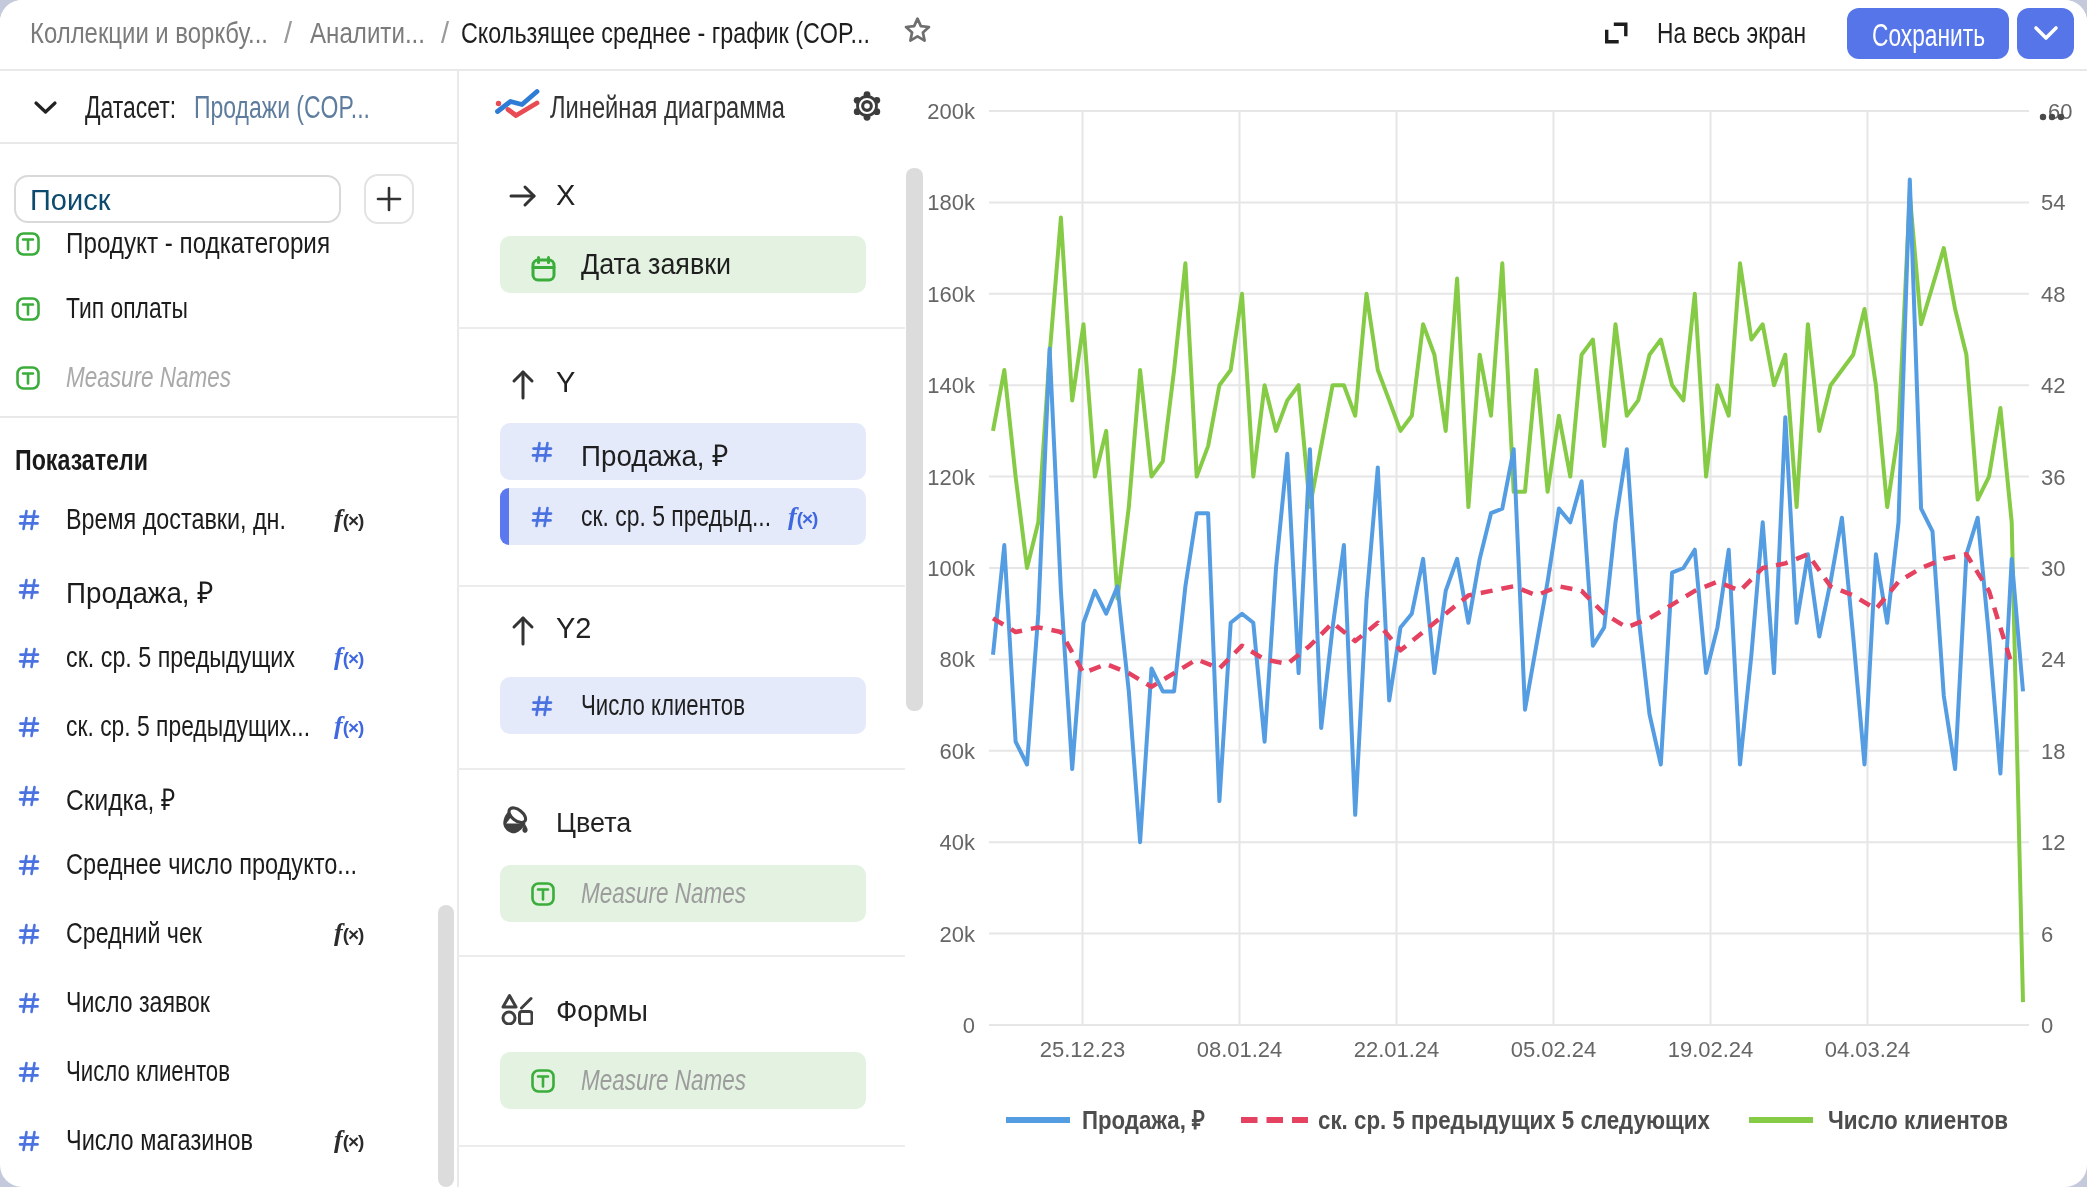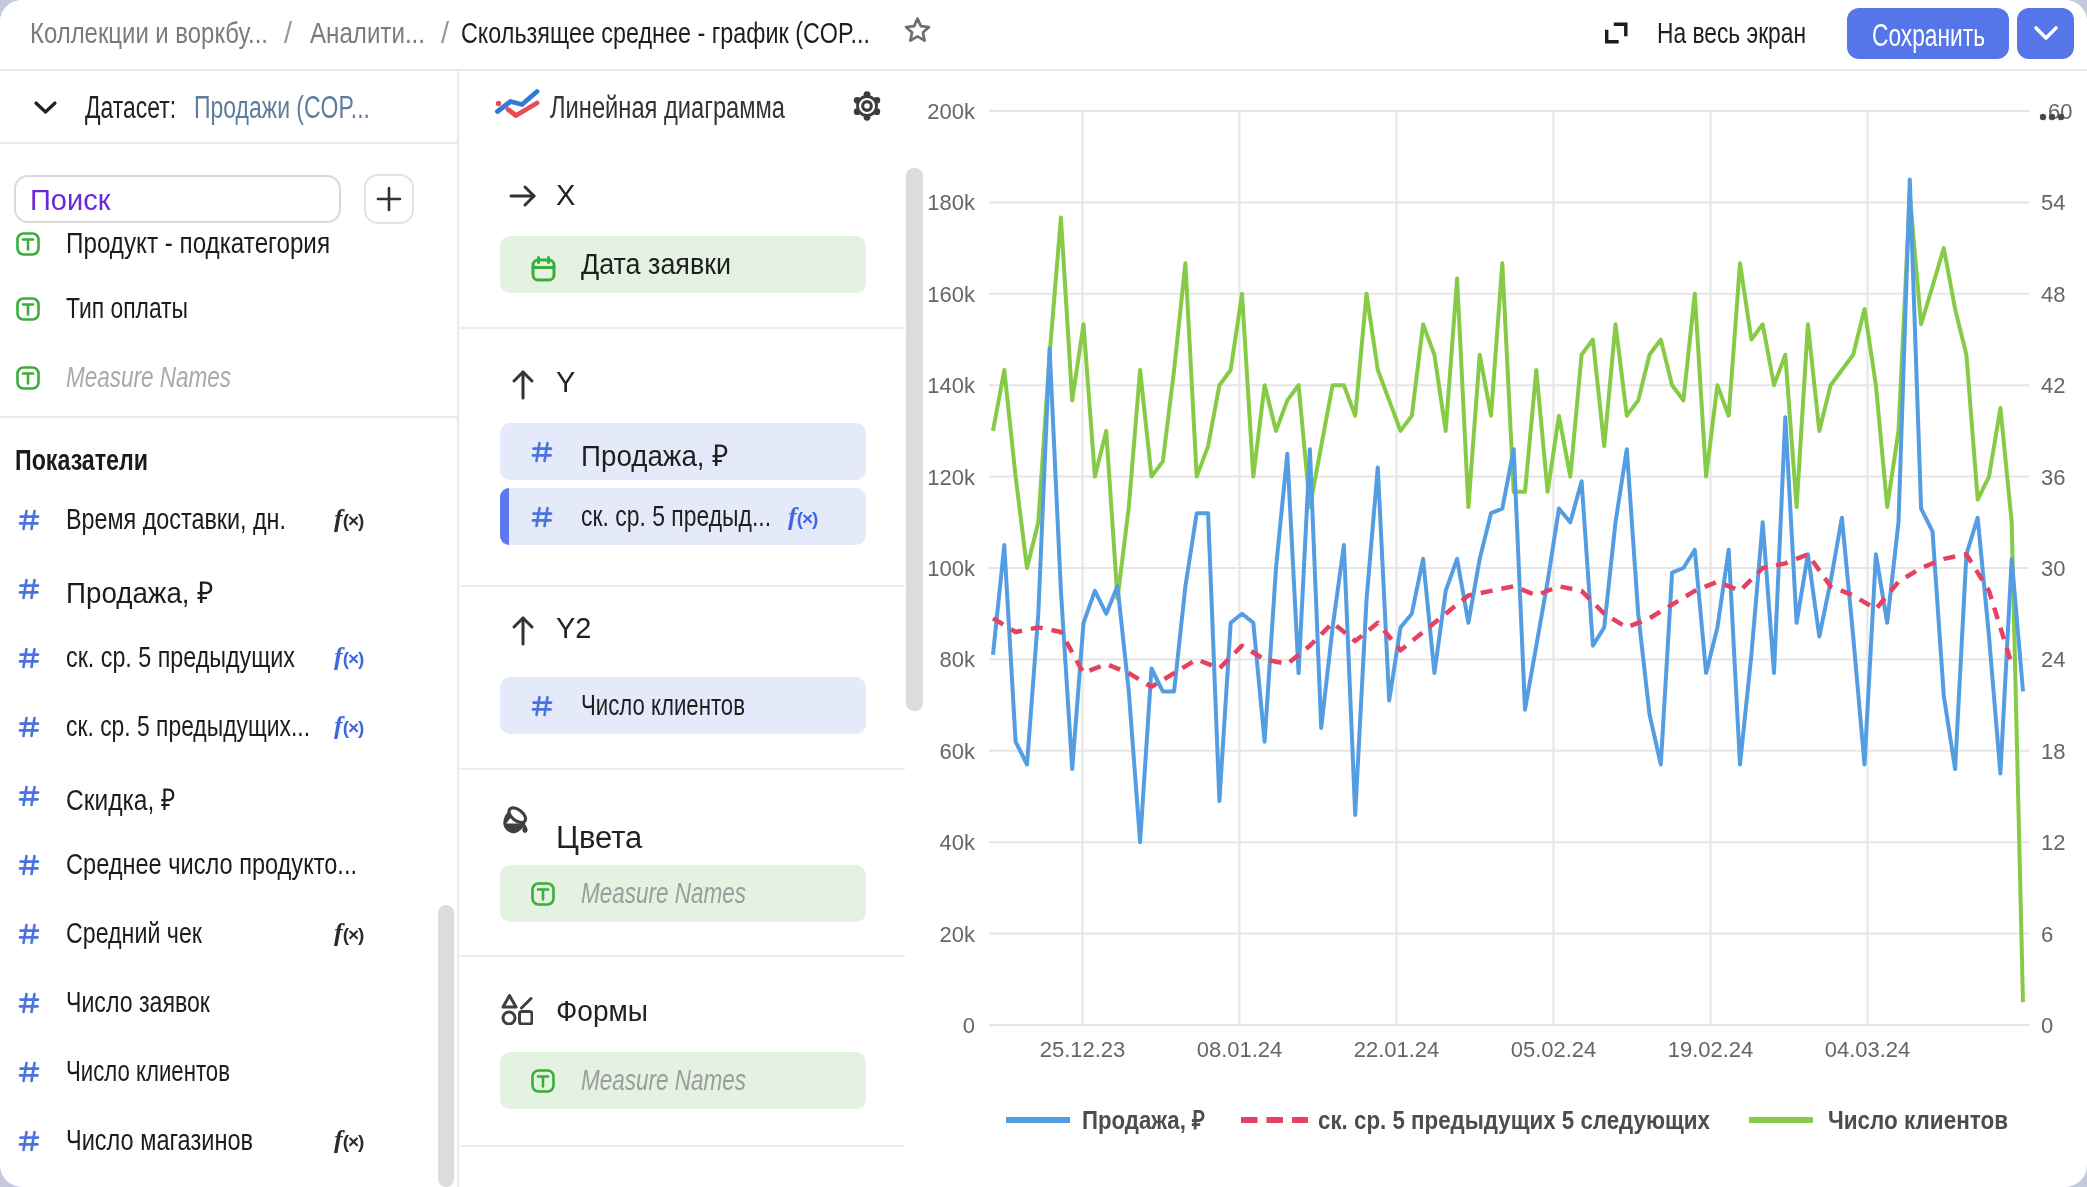--- a/index.html
+++ b/index.html
@@ -29,21 +29,21 @@
 <svg style="position:absolute;left:2030px;top:23px" width="32" height="22" viewBox="0 0 32 22">
       <path d="M6 5 L16 15 L26 5" fill="none" stroke="#fff" stroke-width="3.6" stroke-linecap="round" stroke-linejoin="round"></path>
     </svg>
 <svg style="position:absolute;left:33px;top:96px" width="25" height="23" viewBox="0 0 25 23">
       <path d="M3 7 L12.5 16 L22 7" fill="none" stroke="#222" stroke-width="3.2" stroke-linecap="round" stroke-linejoin="round"></path>
     </svg>
 <div id="ds1" style="position:absolute;left:85px;top:90px;white-space:nowrap;font-size:31px;color:#222;transform:scaleX(0.7388);transform-origin:0 50%;">Датасет:</div>
 <div id="ds2" style="position:absolute;left:194px;top:90px;white-space:nowrap;font-size:31px;color:#5e7d9e;transform:scaleX(0.7413);transform-origin:0 50%;">Продажи (COP...</div>
 <div style="position:absolute;left:0;top:142px;width:457px;height:2px;background:#e9e9e9"></div>
 <div style="position:absolute;left:14px;top:175px;width:327px;height:48px;border:2px solid #d9d9d9;border-radius:14px"></div>
-<div id="srch" style="position:absolute;left:30px;top:184px;white-space:nowrap;font-size:29px;color:#6d28d9;">Поиск</div>
+<div id="srch" style="position:absolute;left:30px;top:184px;white-space:nowrap;font-size:29px;color:#0c4a6e;">Поиск</div>
 <div style="position:absolute;left:364px;top:174px;width:50px;height:50px;border:2px solid #e3e3e3;border-radius:14px"></div>
 <svg style="position:absolute;left:374px;top:184px" width="30" height="30" viewBox="0 0 30 30">
       <g stroke="#333" stroke-width="2.6" stroke-linecap="round">
         <path d="M15 4 V26"></path>
         <path d="M4 15 H26"></path>
       </g>
     </svg>
 <div style="position:absolute;left:0;top:416px;width:457px;height:2px;background:#e9e9e9"></div>
 <div id="pok" style="position:absolute;left:15px;top:443px;white-space:nowrap;font-size:30px;font-weight:700;color:#1a1a1a;transform:scaleX(0.7731);transform-origin:0 50%;">Показатели</div>
 <div style="position:absolute;left:438px;top:905px;width:16px;height:282px;background:#dcdcdc;border-radius:8px"></div>
@@ -239,21 +239,21 @@
       </g>
     </svg>
     <div id="m_py3" style="position:absolute;left:581px;top:688px;white-space:nowrap;font-size:30px;color:#1f1f1f;transform:scaleX(0.7400);transform-origin:0 50%;">Число клиентов</div>
 <div style="position:absolute;left:457px;top:768px;width:448px;height:2px;background:#ececec"></div>
 <svg style="position:absolute;left:500px;top:804px" width="31" height="34" viewBox="0 0 31 34">
       <path d="M10.2 5.8 L25.6 19.8 C24 23 19.5 28.2 15 29.2 C10 30.2 3.6 25 3.3 19.5 C3.1 14 6.5 8.5 10.2 5.8 Z" fill="#3f3f3f"></path>
       <path d="M6.2 19.6 L14.2 8.6 L21.5 19.6 Z" fill="#fff"></path>
       <ellipse cx="17.3" cy="11.2" rx="9.6" ry="5.4" transform="rotate(38 17.3 11.2)" fill="#fff" stroke="#3f3f3f" stroke-width="3.1"></ellipse>
       <path d="M26.3 22.3 c1.7 2.8 1.7 4.5 .5 5.7 a2.6 2.6 0 0 1 -3.6 0 c-1.2-1.2-1.2-2.9 .5-5.7 l1.3-2.1 Z" fill="#3f3f3f"></path>
     </svg>
-<div id="m_col" style="position:absolute;left:556px;top:808px;white-space:nowrap;font-size:31px;color:#222;margin-top:12px;">Цвета</div>
+<div id="m_col" style="position:absolute;left:556px;top:808px;white-space:nowrap;font-size:27px;color:#222;">Цвета</div>
 <div style="position:absolute;left:500px;top:865px;width:366px;height:57px;background:#e3f2e1;border-radius:10px"></div>
     <svg style="position:absolute;left:531px;top:882px" width="24" height="24" viewBox="0 0 24 24">
       <rect x="1.5" y="1.5" width="21" height="21" rx="6" fill="none" stroke="#3aad3a" stroke-width="2.6"></rect>
       <path d="M7 7.5 H17 M12 7.5 V17.5" stroke="#3aad3a" stroke-width="2.6" fill="none" stroke-linecap="round"></path>
     </svg>
     <div id="m_mn1" style="position:absolute;left:581px;top:876px;white-space:nowrap;font-size:30px;font-style:italic;color:#9c9c9c;transform:scaleX(0.7497);transform-origin:0 50%;">Measure Names</div>
 <div style="position:absolute;left:457px;top:955px;width:448px;height:2px;background:#ececec"></div>
 <svg style="position:absolute;left:500px;top:992px" width="33" height="33" viewBox="0 0 33 33">
       <g fill="none" stroke="#3f3f3f" stroke-width="3" stroke-linejoin="round" stroke-linecap="round">
         <path d="M9.5 3.5 L16 15 H3 Z"></path>

